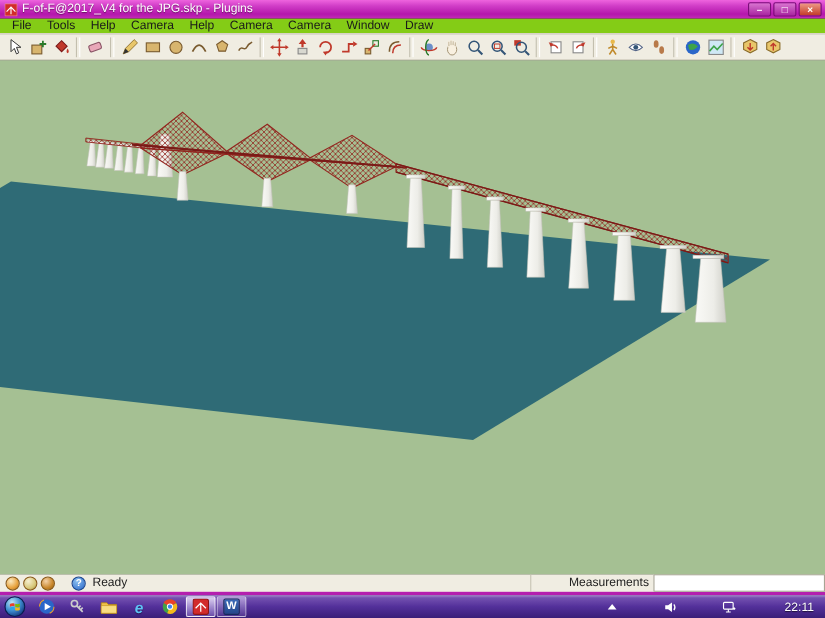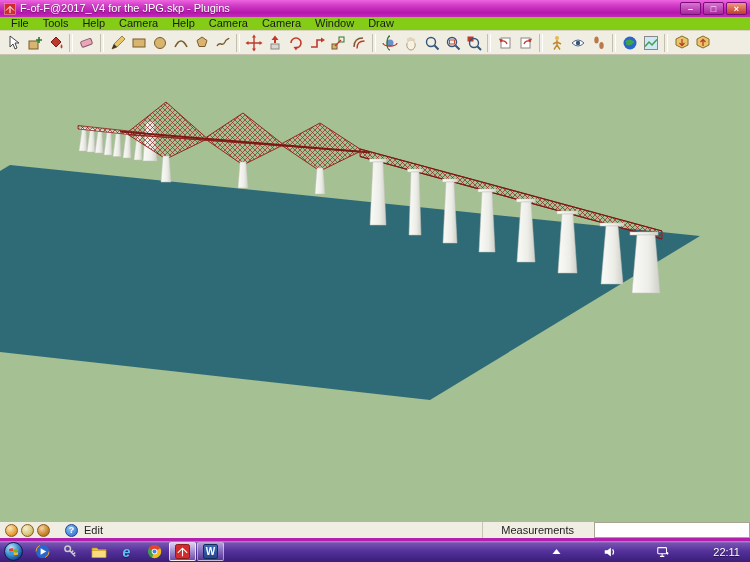--- a/index.html
+++ b/index.html
@@ -36,21 +36,21 @@
     font-size:11px;color:#222;border-bottom:3px solid #b41fae;box-sizing:border-box;flex:0 0 auto;}
   .scirc{width:13px;height:13px;border-radius:50%;margin-right:3px;box-sizing:border-box;border:1px solid #8a5a1a;}
   .scirc.c1{background:radial-gradient(circle at 35% 30%,#fbe9c0,#e8a23c 60%,#b06a14);}
   .scirc.c2{background:radial-gradient(circle at 35% 30%,#f6efd0,#d8c87a 60%,#9a8a3a);}
   .scirc.c3{background:radial-gradient(circle at 35% 30%,#f5d2a8,#c8862a 60%,#8a5a14);}
   .help-badge{width:13px;height:13px;border-radius:50%;background:radial-gradient(circle at 35% 30%,#8ac0f0,#2a66c9);
     color:#fff;font-size:9px;font-weight:bold;display:flex;align-items:center;justify-content:center;
     margin:0 6px 0 12px;border:1px solid #1a4690;box-sizing:border-box;}
   .vcb{margin-left:auto;display:flex;align-items:center;height:100%;}
   .vcb-label{width:112px;height:100%;display:flex;align-items:center;justify-content:flex-end;
-    padding-right:20px;border-left:1px solid #c8c4b4;box-sizing:border-box;}
+    padding-right:4px;border-left:1px solid #c8c4b4;box-sizing:border-box;}
   .vcb-input{width:148px;height:14px;border:1px solid #a8a494;background:#fff;font-size:11px;
     font-family:"Liberation Sans",sans-serif;padding:0 3px;margin-right:0;}
 
   
   .taskbar{height:21px;background:linear-gradient(180deg,#a88ad0 0%,#7451b0 12%,#53309a 50%,#3a1e78 100%);
     display:flex;align-items:center;padding:0 2px;flex:1 0 auto;}
   .start-orb{width:19px;height:19px;border-radius:50%;margin:0 6px 0 2px;flex:0 0 auto;
     background:radial-gradient(circle at 35% 28%,#bde6f8,#3e8ed0 45%,#143a80 82%,#0a1e50);
     border:1px solid #0a1e50;box-sizing:border-box;display:flex;align-items:center;justify-content:center;}
   .tk-item{width:27px;height:19px;display:flex;align-items:center;justify-content:center;border-radius:2px;
@@ -356,21 +356,21 @@
         </g>
       </g>
     </svg>
   </div>
 
   <div class="statusbar">
     <span class="scirc c1"></span>
     <span class="scirc c2"></span>
     <span class="scirc c3"></span>
     <span class="help-badge">?</span>
-    <span>Edit</span>
+    <span>Ready</span>
     <div class="vcb">
       <span class="vcb-label">Measurements</span>
       <input class="vcb-input" type="text" value="" style="">
     </div>
   </div>
 
   <div class="taskbar">
     <div class="start-orb">
       <svg width="11" height="11" viewBox="0 0 11 11">
         <path d="M1,3 C2.5,2.2 4,2.2 5.2,2.8 V5.4 C4,4.8 2.5,4.8 1,5.6 Z" fill="#e8402a"></path>

